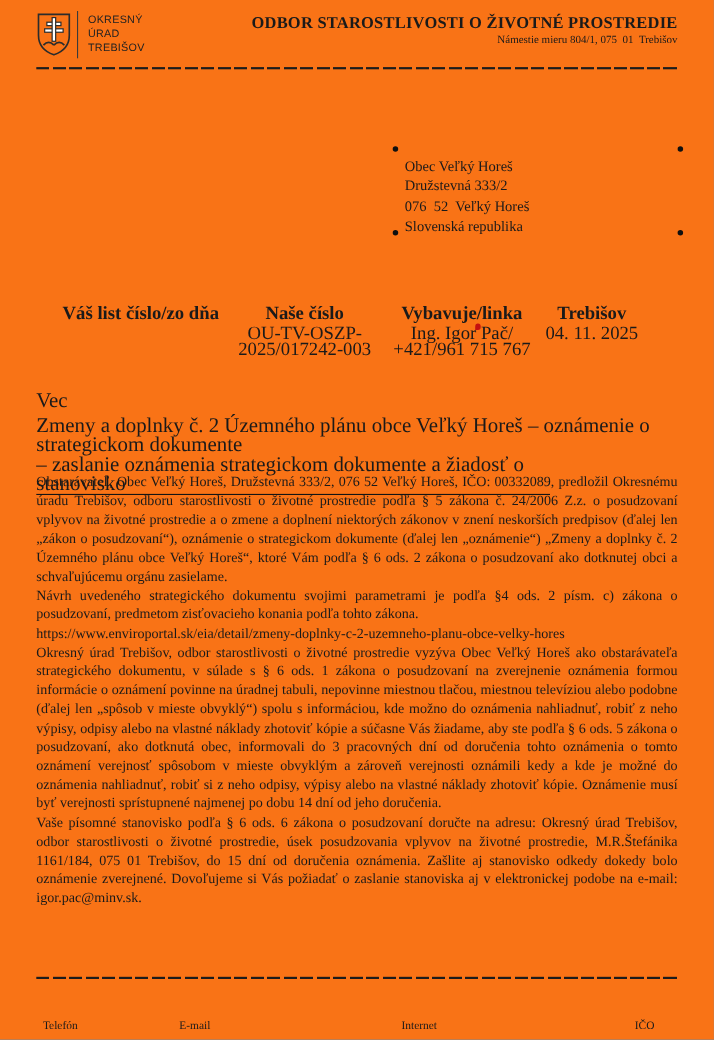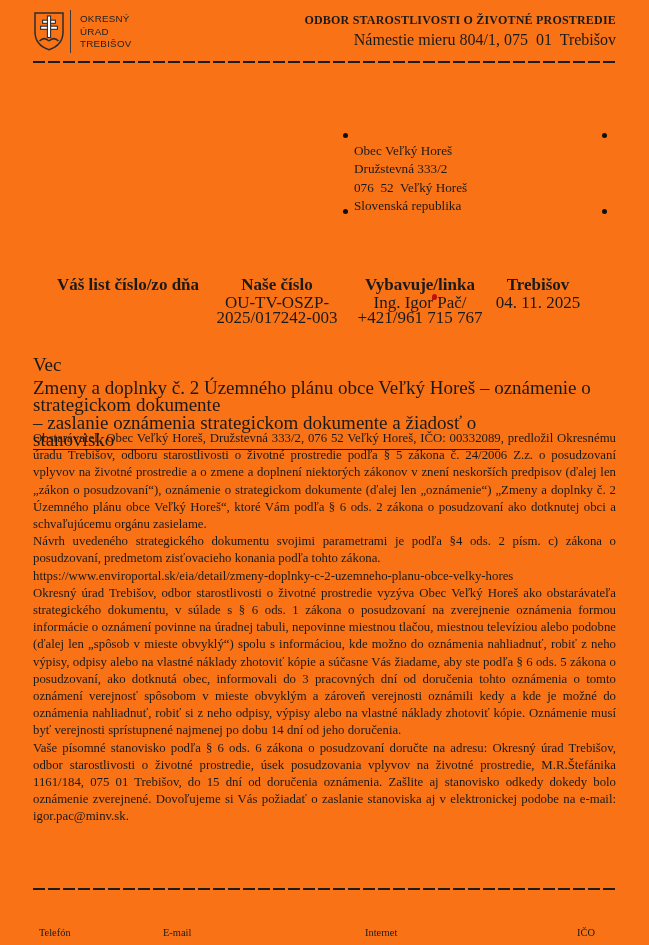--- a/index.html
+++ b/index.html
@@ -14,29 +14,29 @@
   
   .emblem{position:absolute;left:33px;top:11px;}
   .hdr-sep{position:absolute;left:70px;top:10px;width:1.4px;height:43px;background:#3a3a3a;}
   .office-name{
     position:absolute;left:80px;top:13px;
     font-family:"Liberation Sans","DejaVu Sans",sans-serif;
     font-size:9.8px;line-height:12.6px;letter-spacing:.25px;color:#222;
     white-space:pre-line;
   }
   .dept{position:absolute;right:33px;top:13px;text-align:left;
-    font-weight:bold;font-size:12px;letter-spacing:.2px;}
+    font-weight:bold;font-size:15px;letter-spacing:.2px;}
   .dept-addr{position:absolute;right:33px;top:31px;text-align:right;
-    font-size:16px;white-space:pre;}
+    font-size:10px;white-space:pre;}
   .dash-rule{position:absolute;left:33px;right:31px;height:2px;
     background:repeating-linear-gradient(90deg,#1c1c1c 0 12px,rgba(0,0,0,0) 12px 15px);}
   .rule-top{top:61px;}
   .rule-bottom{top:888px;height:1.7px;}
   
-  .addr-window{position:absolute;left:343px;top:133px;width:264px;height:81px;}
+  .addr-window{position:absolute;left:357px;top:133px;width:264px;height:81px;}
   .corner-dot{position:absolute;width:5px;height:5px;border-radius:50%;background:#101010;}
   .dot-tl{left:0;top:0;} .dot-tr{right:0;top:0;}
   .dot-bl{left:0;bottom:0;} .dot-br{right:0;bottom:0;}
   .addr-lines{margin:9px 0 0 11px;font-size:13.2px;line-height:18.4px;}
   .addr-lines div{white-space:pre;}
   
   .ref-col{position:absolute;top:277px;text-align:center;font-size:17px;line-height:15.5px;}
   .ref-col .lbl{font-weight:bold;margin-bottom:2px;}
   .ref-1{left:48px;width:160px;} .ref-2{left:196px;width:162px;}
   .ref-3{left:352px;width:136px;} .ref-4{left:476px;width:124px;}

